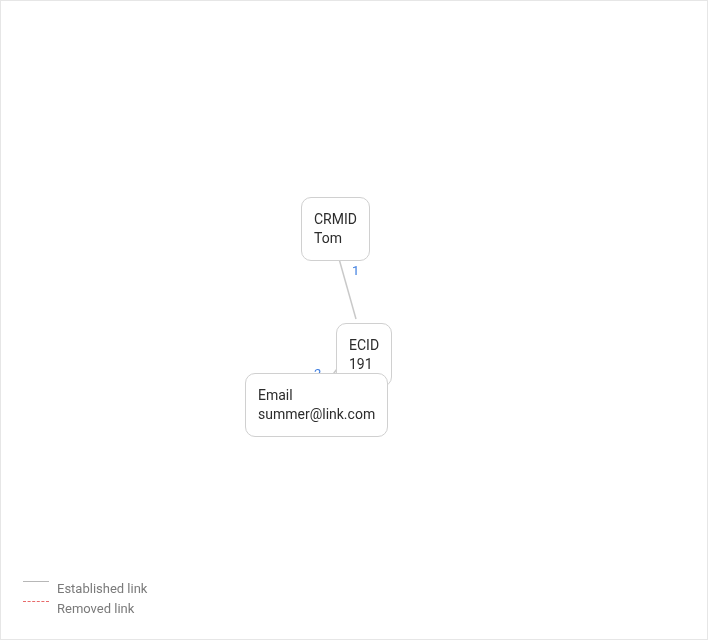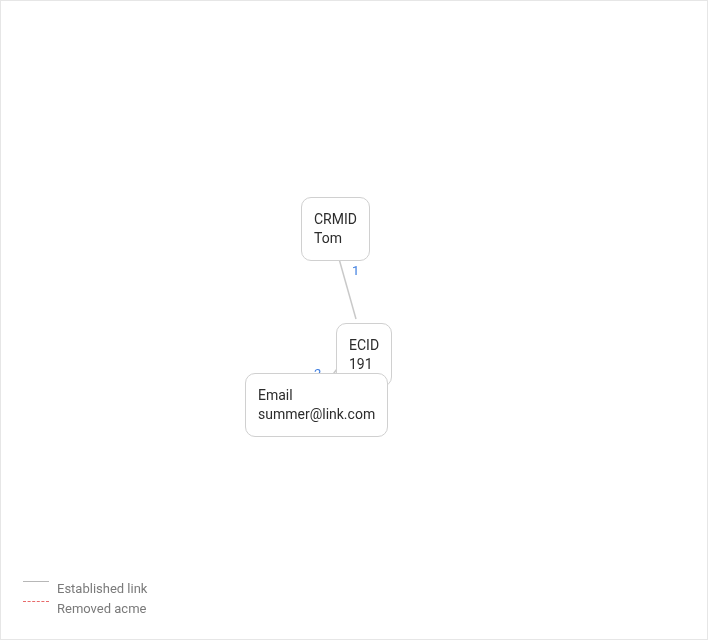--- a/index.html
+++ b/index.html
@@ -74,17 +74,17 @@
     <div>summer@link.com</div>
   </div>
 
   <div class="legend">
     <div class="legend-row">
       <div class="lk-solid"></div>
       <span class="legend-label">Established link</span>
     </div>
     <div class="legend-row">
       <div class="lk-dashed"></div>
-      <span class="legend-label">Removed acme</span>
+      <span class="legend-label">Removed link</span>
     </div>
   </div>
 
 </div>
 
 </body></html>

